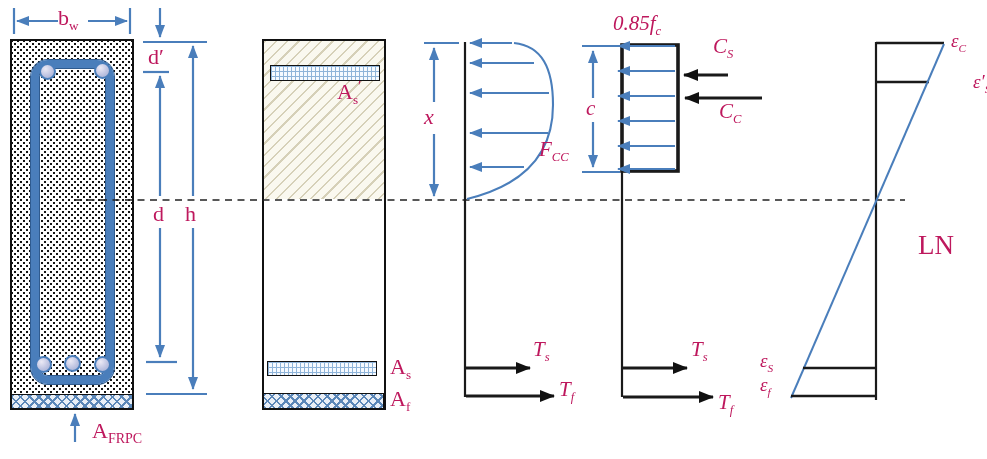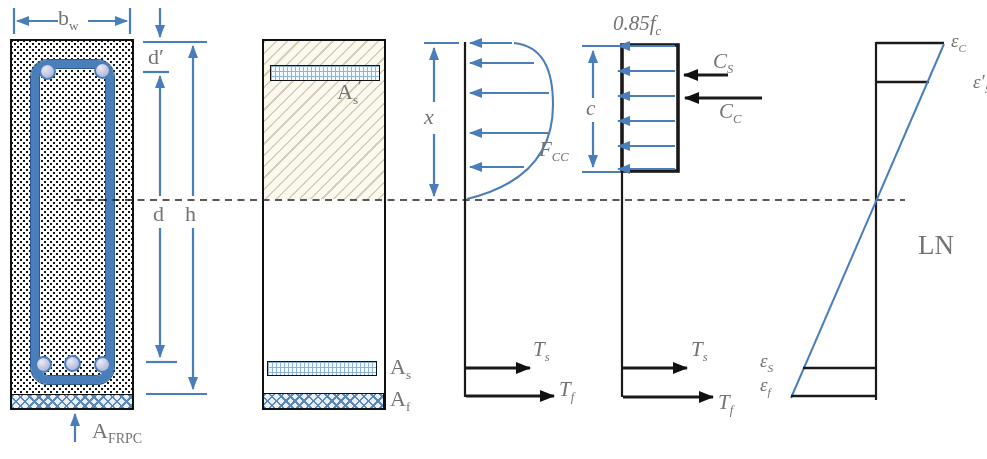--- a/index.html
+++ b/index.html
@@ -53,21 +53,21 @@
   svg.overlay { position:absolute; left:0; top:0; z-index:10; pointer-events:none; }
   .bl  { stroke:var(--accent); stroke-width:2.2; fill:none; }
   .bl2 { stroke:var(--accent); stroke-width:2;   fill:none; }
   .bk  { stroke:var(--ink); stroke-width:2.2; fill:none; }
   .bk26{ stroke:var(--ink); stroke-width:2.7; fill:none; }
   .bk3 { stroke:var(--ink); stroke-width:3;   fill:none; }
   .curve { stroke:var(--accent); stroke-width:2.1; fill:none; }
   .dashline { stroke:#222; stroke-width:1.5; stroke-dasharray:7 5.5; fill:none; }
   .blockrect { stroke:var(--ink); stroke-width:3.6; fill:#fff; }
   
-  .lbl { position:absolute; z-index:12; color:#737373; font-size:22px; line-height:1;
+  .lbl { position:absolute; z-index:12; color:#be185d; font-size:22px; line-height:1;
          white-space:nowrap; }
   .math { font-style:italic; }
   .sz21 { font-size:21px; } .sz19 { font-size:19px; } .sz27 { font-size:27px;margin-top:37px; }
   .lbl sub { font-size:0.60em; line-height:0; }
   .lbl sup { font-size:0.70em; line-height:0; }
 </style>
 </head>
 <body>
 
 <div id="canvas">
@@ -197,21 +197,21 @@
   <span class="lbl math sz21" style="left:539px; top:139px;"><span>F</span><sub>CC</sub></span>
 
   <span class="lbl math sz21" style="left:533px; top:339px;"><span>T</span><sub>s</sub></span>
 
   <span class="lbl math sz21" style="left:559px; top:379px;"><span>T</span><sub>f</sub></span>
 
   <span class="lbl math sz21" style="left:613px; top:13px;"><span>0.85f</span><sub>c</sub></span>
 
   <span class="lbl math sz21" style="left:586px; top:98px;"><span>c</span></span>
 
-  <span class="lbl math sz21" style="left:713px; top:51px;"><span>C</span><sub>S</sub></span>
+  <span class="lbl math sz21" style="left:713px; top:36px;"><span>C</span><sub>S</sub></span>
 
   <span class="lbl math sz21" style="left:719px; top:101px;"><span>C</span><sub>C</sub></span>
 
   <span class="lbl math sz21" style="left:691px; top:339px;"><span>T</span><sub>s</sub></span>
 
   <span class="lbl math sz21" style="left:718px; top:392px;"><span>T</span><sub>f</sub></span>
 
   <span class="lbl sz27" style="left:918px; top:195px;"><span>LN</span></span>
 
   <span class="lbl math sz19" style="left:951px; top:31px;"><span>ε</span><sub>C</sub></span>

